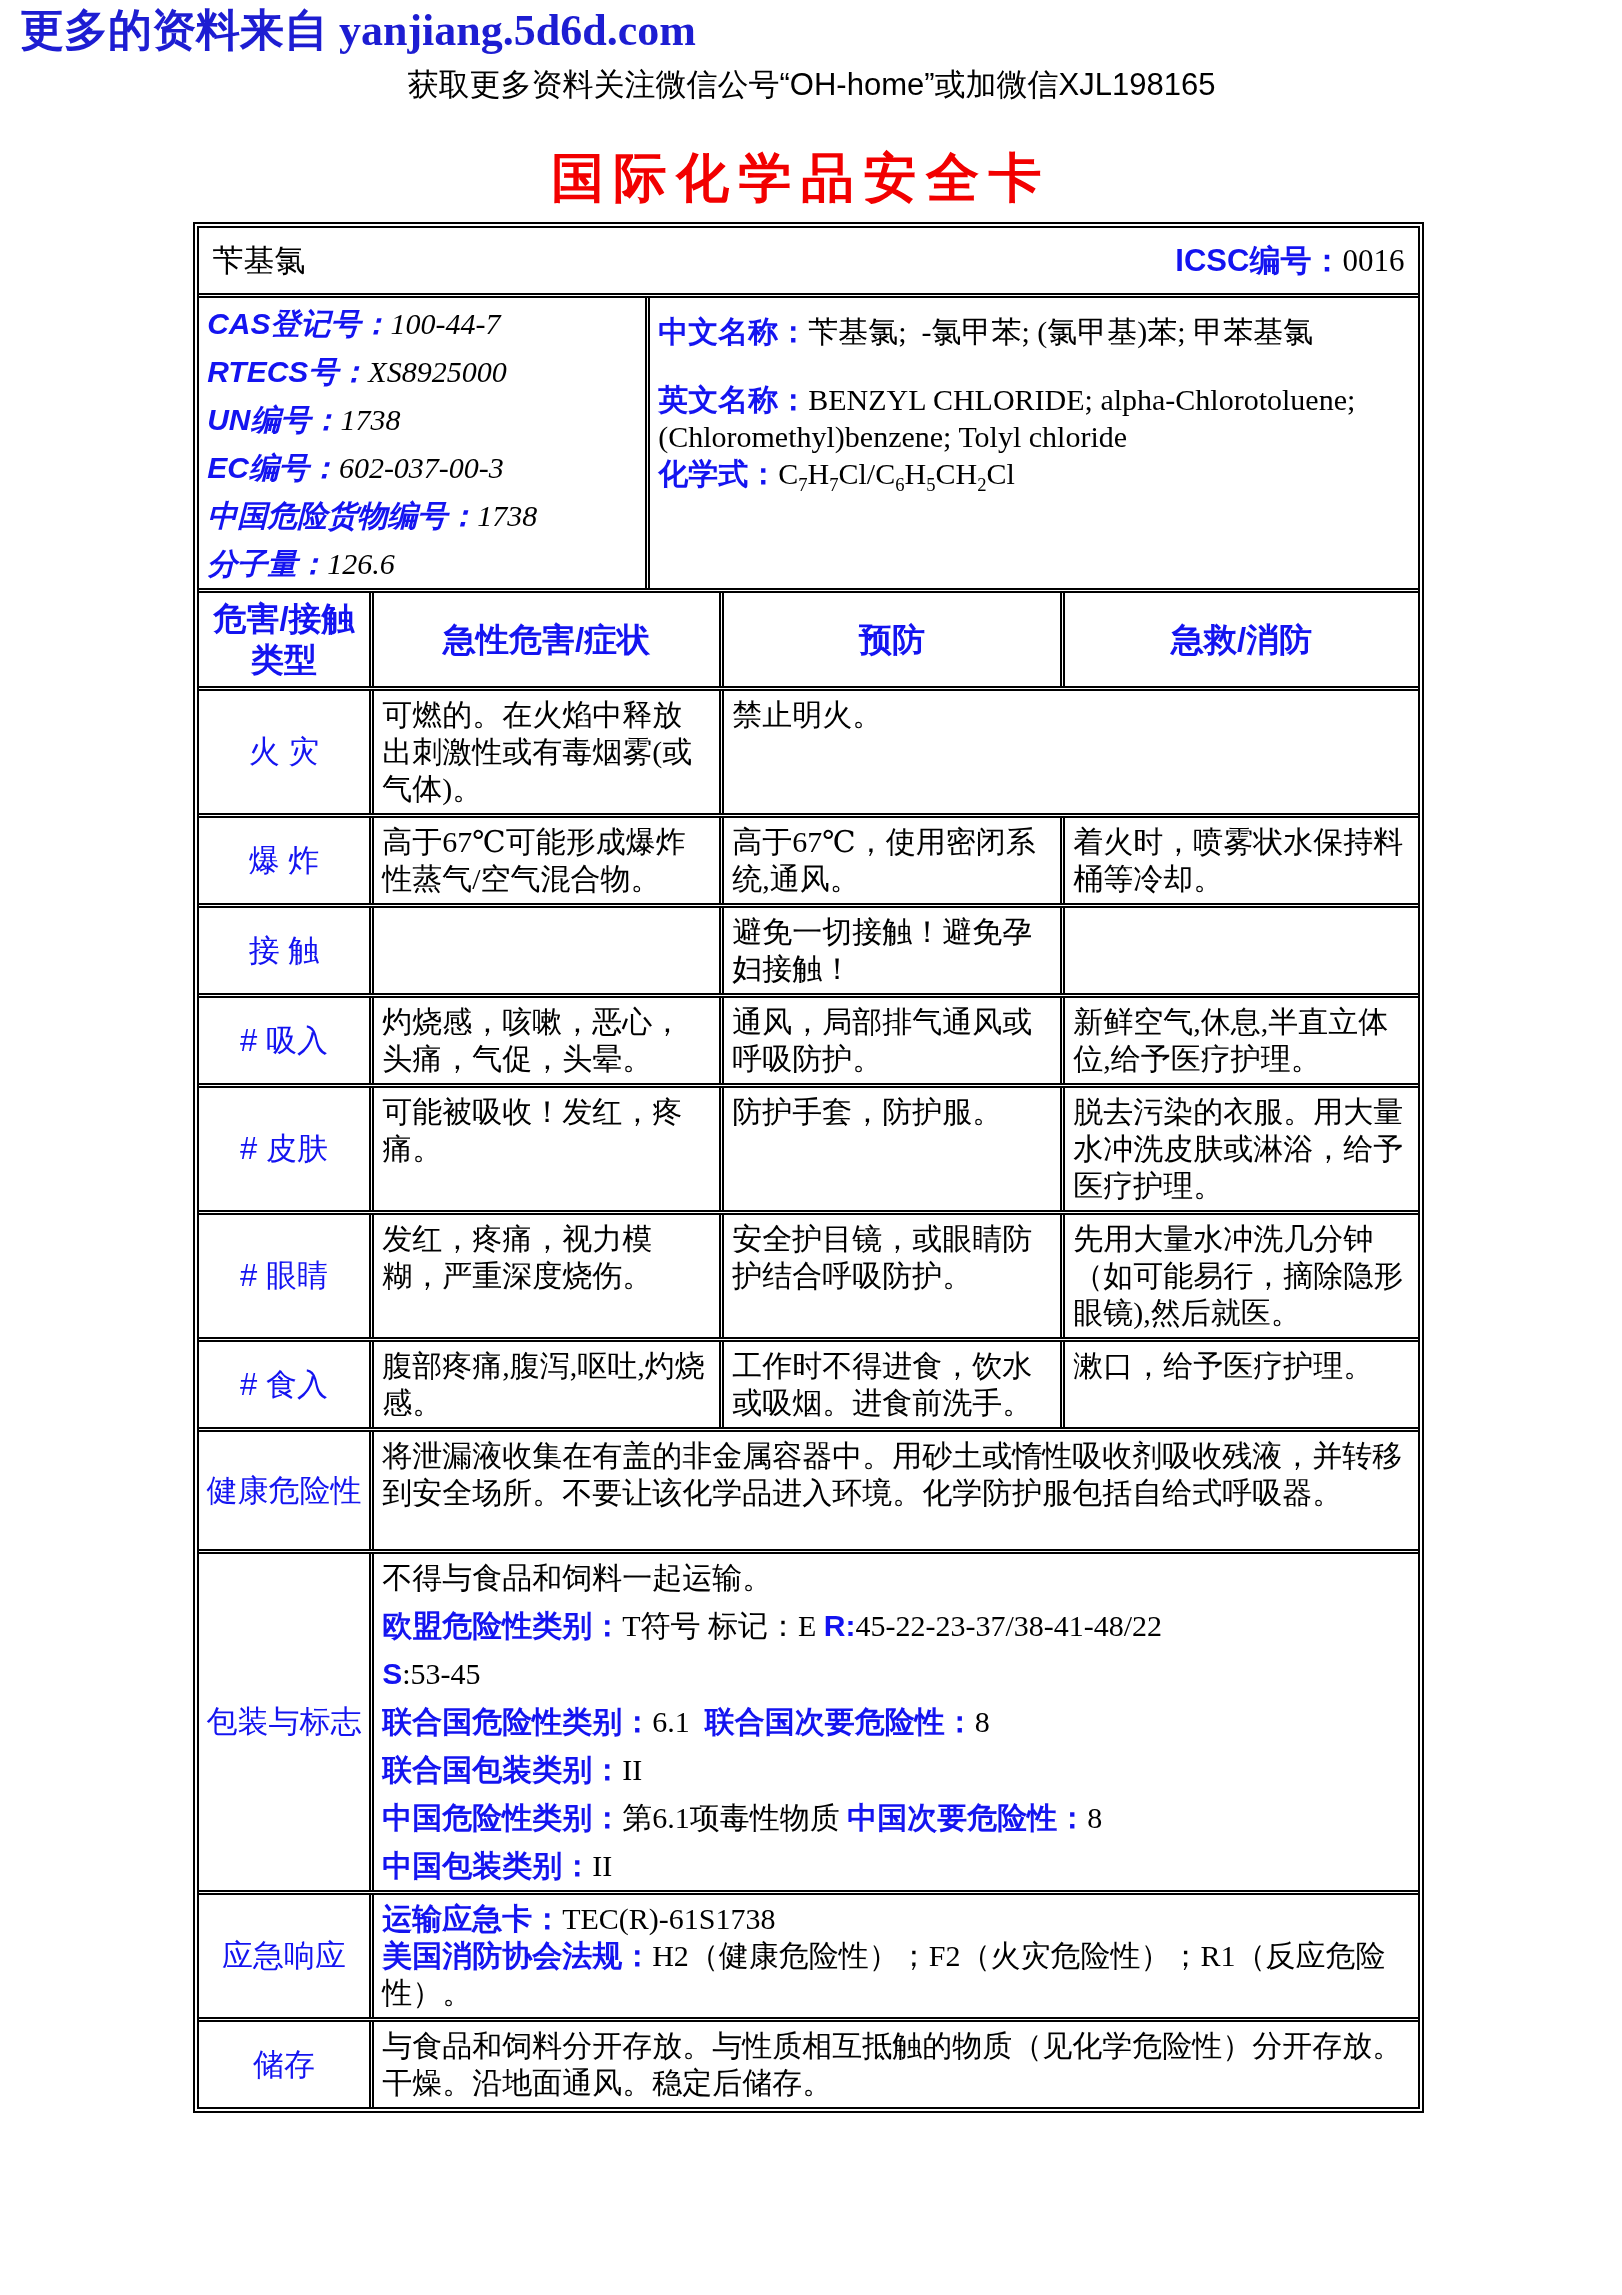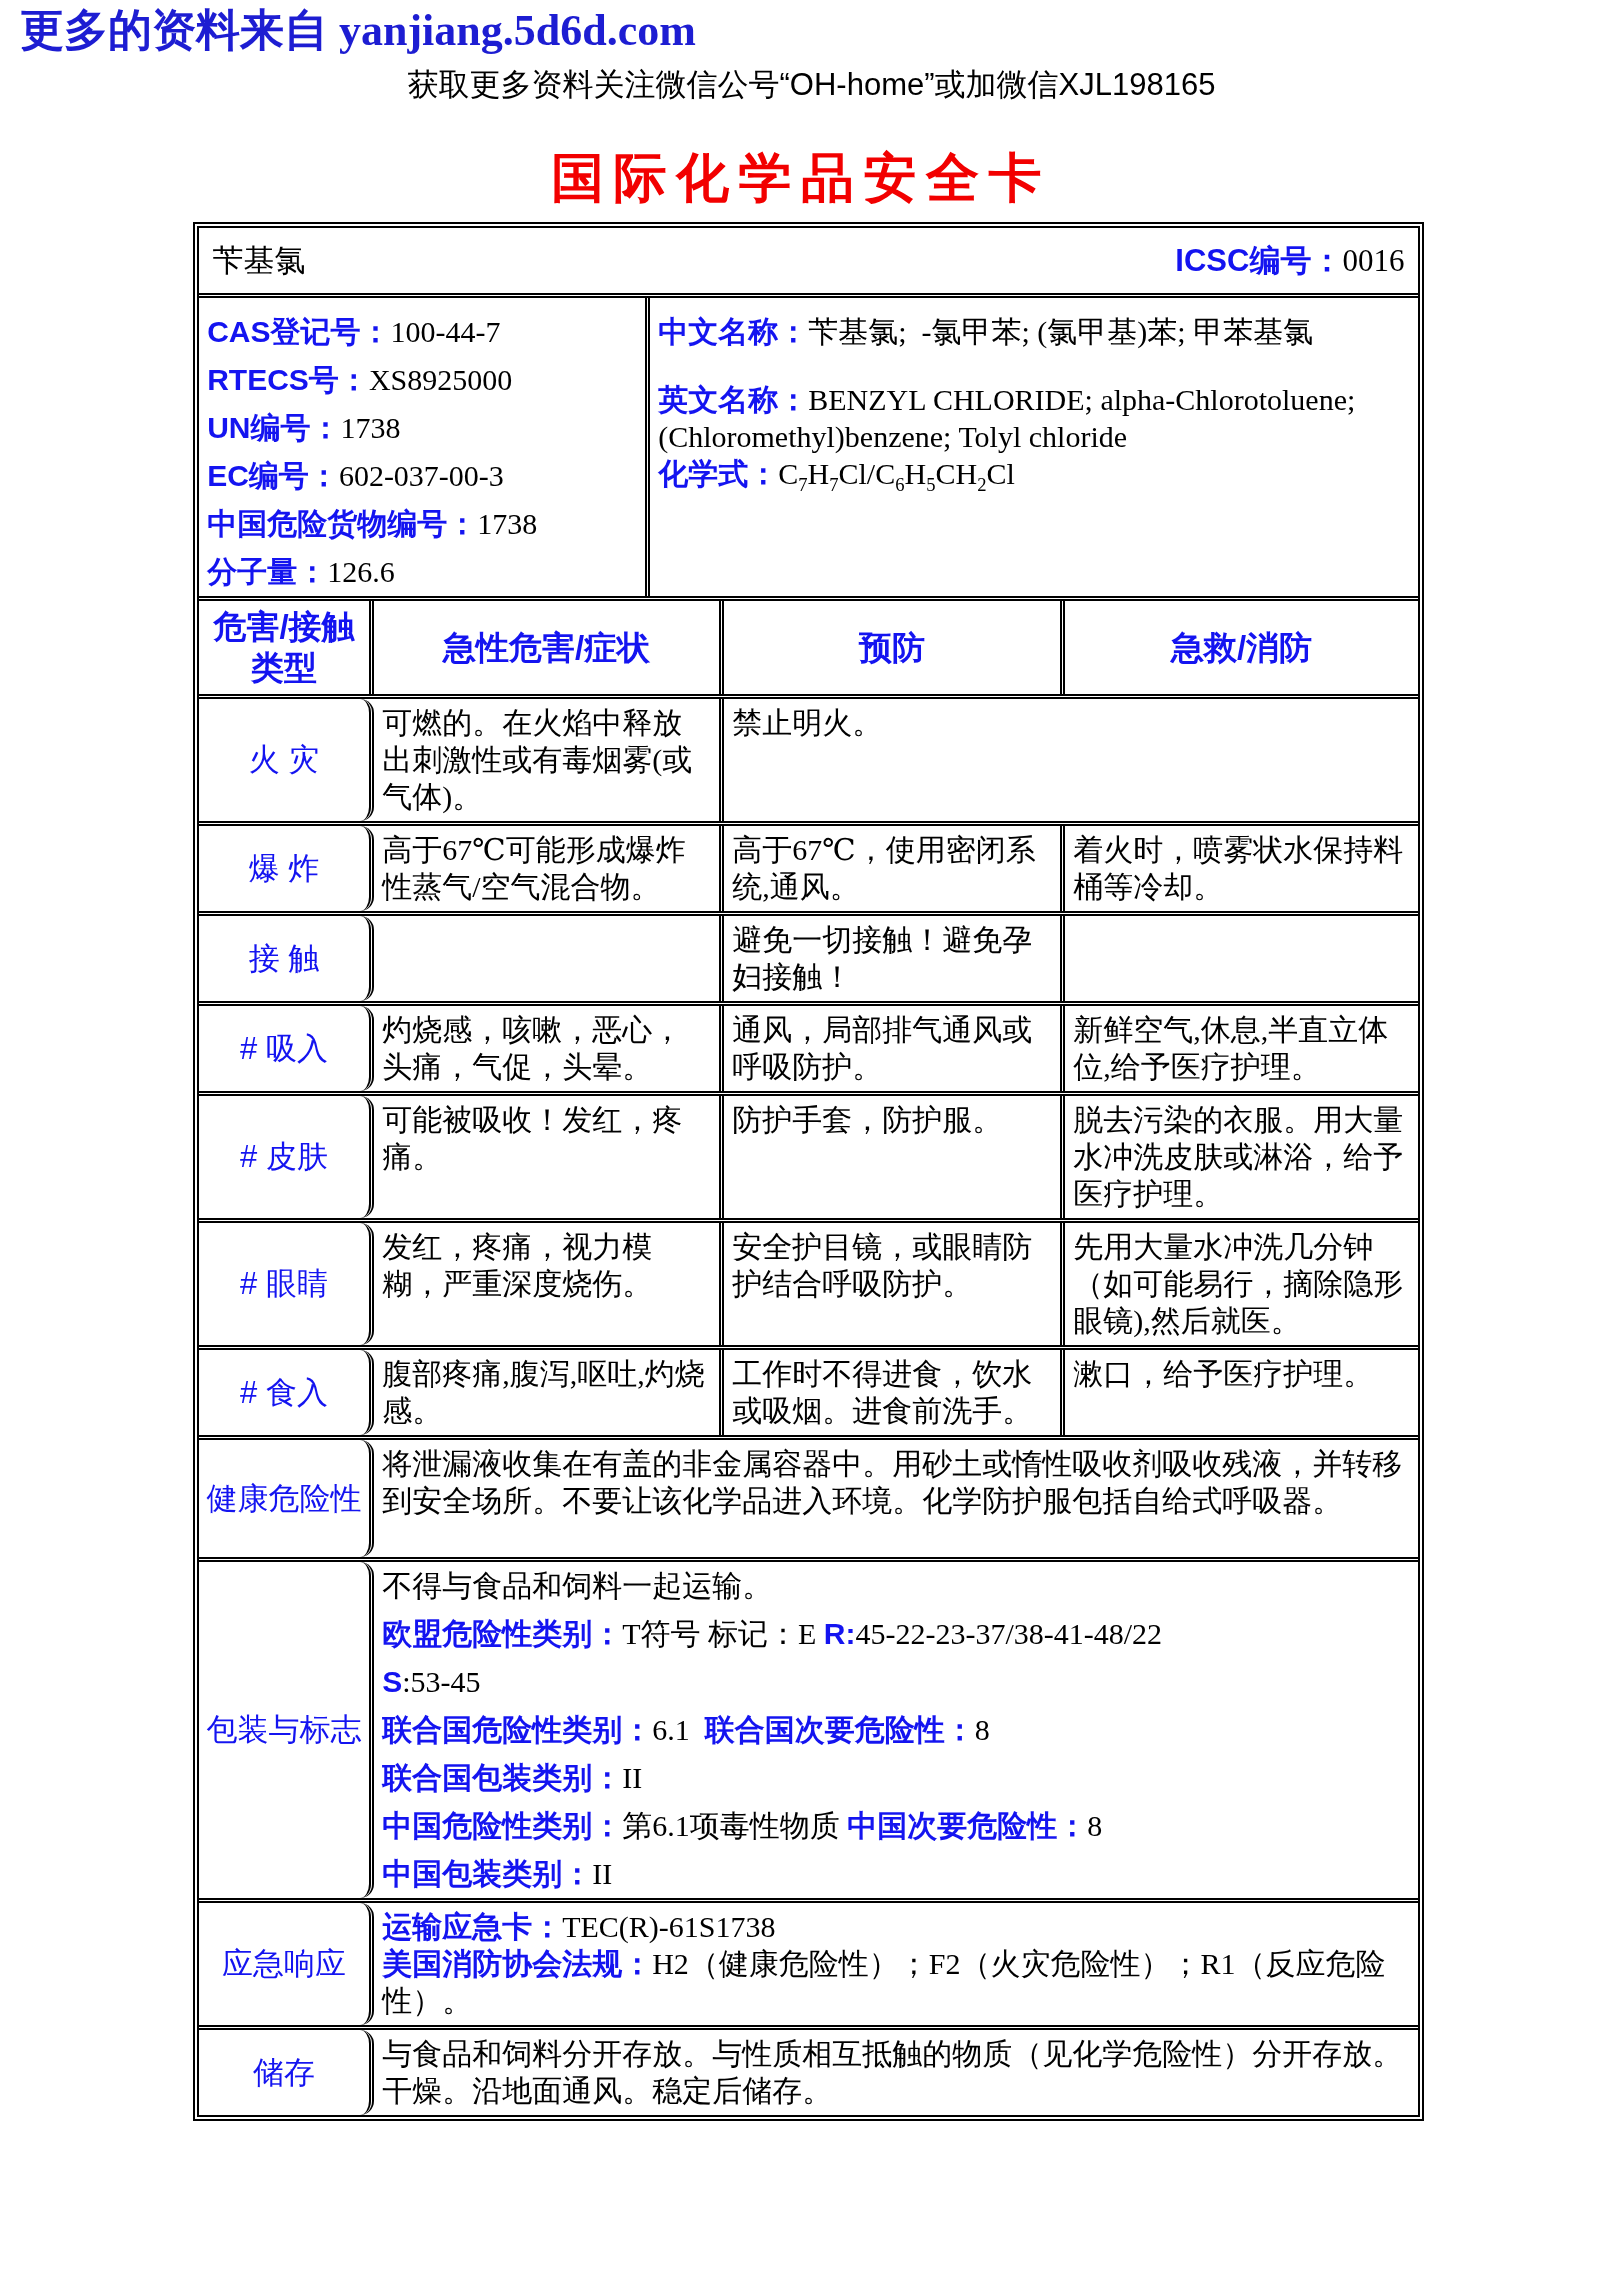--- a/index.html
+++ b/index.html
@@ -67,30 +67,30 @@
     font-size:31px;padding:5.5px 13.6px;
   }
   .blab{
     color:#1414f0;font-weight:bold;
     font-family:"Liberation Sans","DejaVu Sans",sans-serif;
   }
   .label-cell{
     display:flex;align-items:center;justify-content:center;text-align:center;
     color:#1414f0;font-size:31px;
     font-family:"Liberation Sans","DejaVu Sans",sans-serif;
-    white-space:pre-wrap;padding:5.5px 4.1px;border-radius:14px;
+    white-space:pre-wrap;padding:5.5px 4.1px;
   }
   .head-cell{
     display:flex;align-items:center;justify-content:center;text-align:center;
     color:#1414f0;font-size:33px;line-height:41px;font-weight:bold;
     font-family:"Liberation Sans","DejaVu Sans",sans-serif;
   }
   .idleft .idline{margin:0 0 11px 0;}
   .idleft .idline:last-child{margin-bottom:0;}
-  .idleft{padding-top:15px;}
+  .idleft{padding-top:7px;font-style:italic;}
   .idright{padding-top:15px;}
   .idright p{margin:0;}
   .idright p.gap{margin-bottom:31px;}
   .rich p{margin:0;}
   .rich.spread p{margin:0 0 11px 0;}
   .rich.spread p:last-child{margin-bottom:0;}
   sub{font-size:0.62em;line-height:0;}
 </style>
 </head>
 <body>

